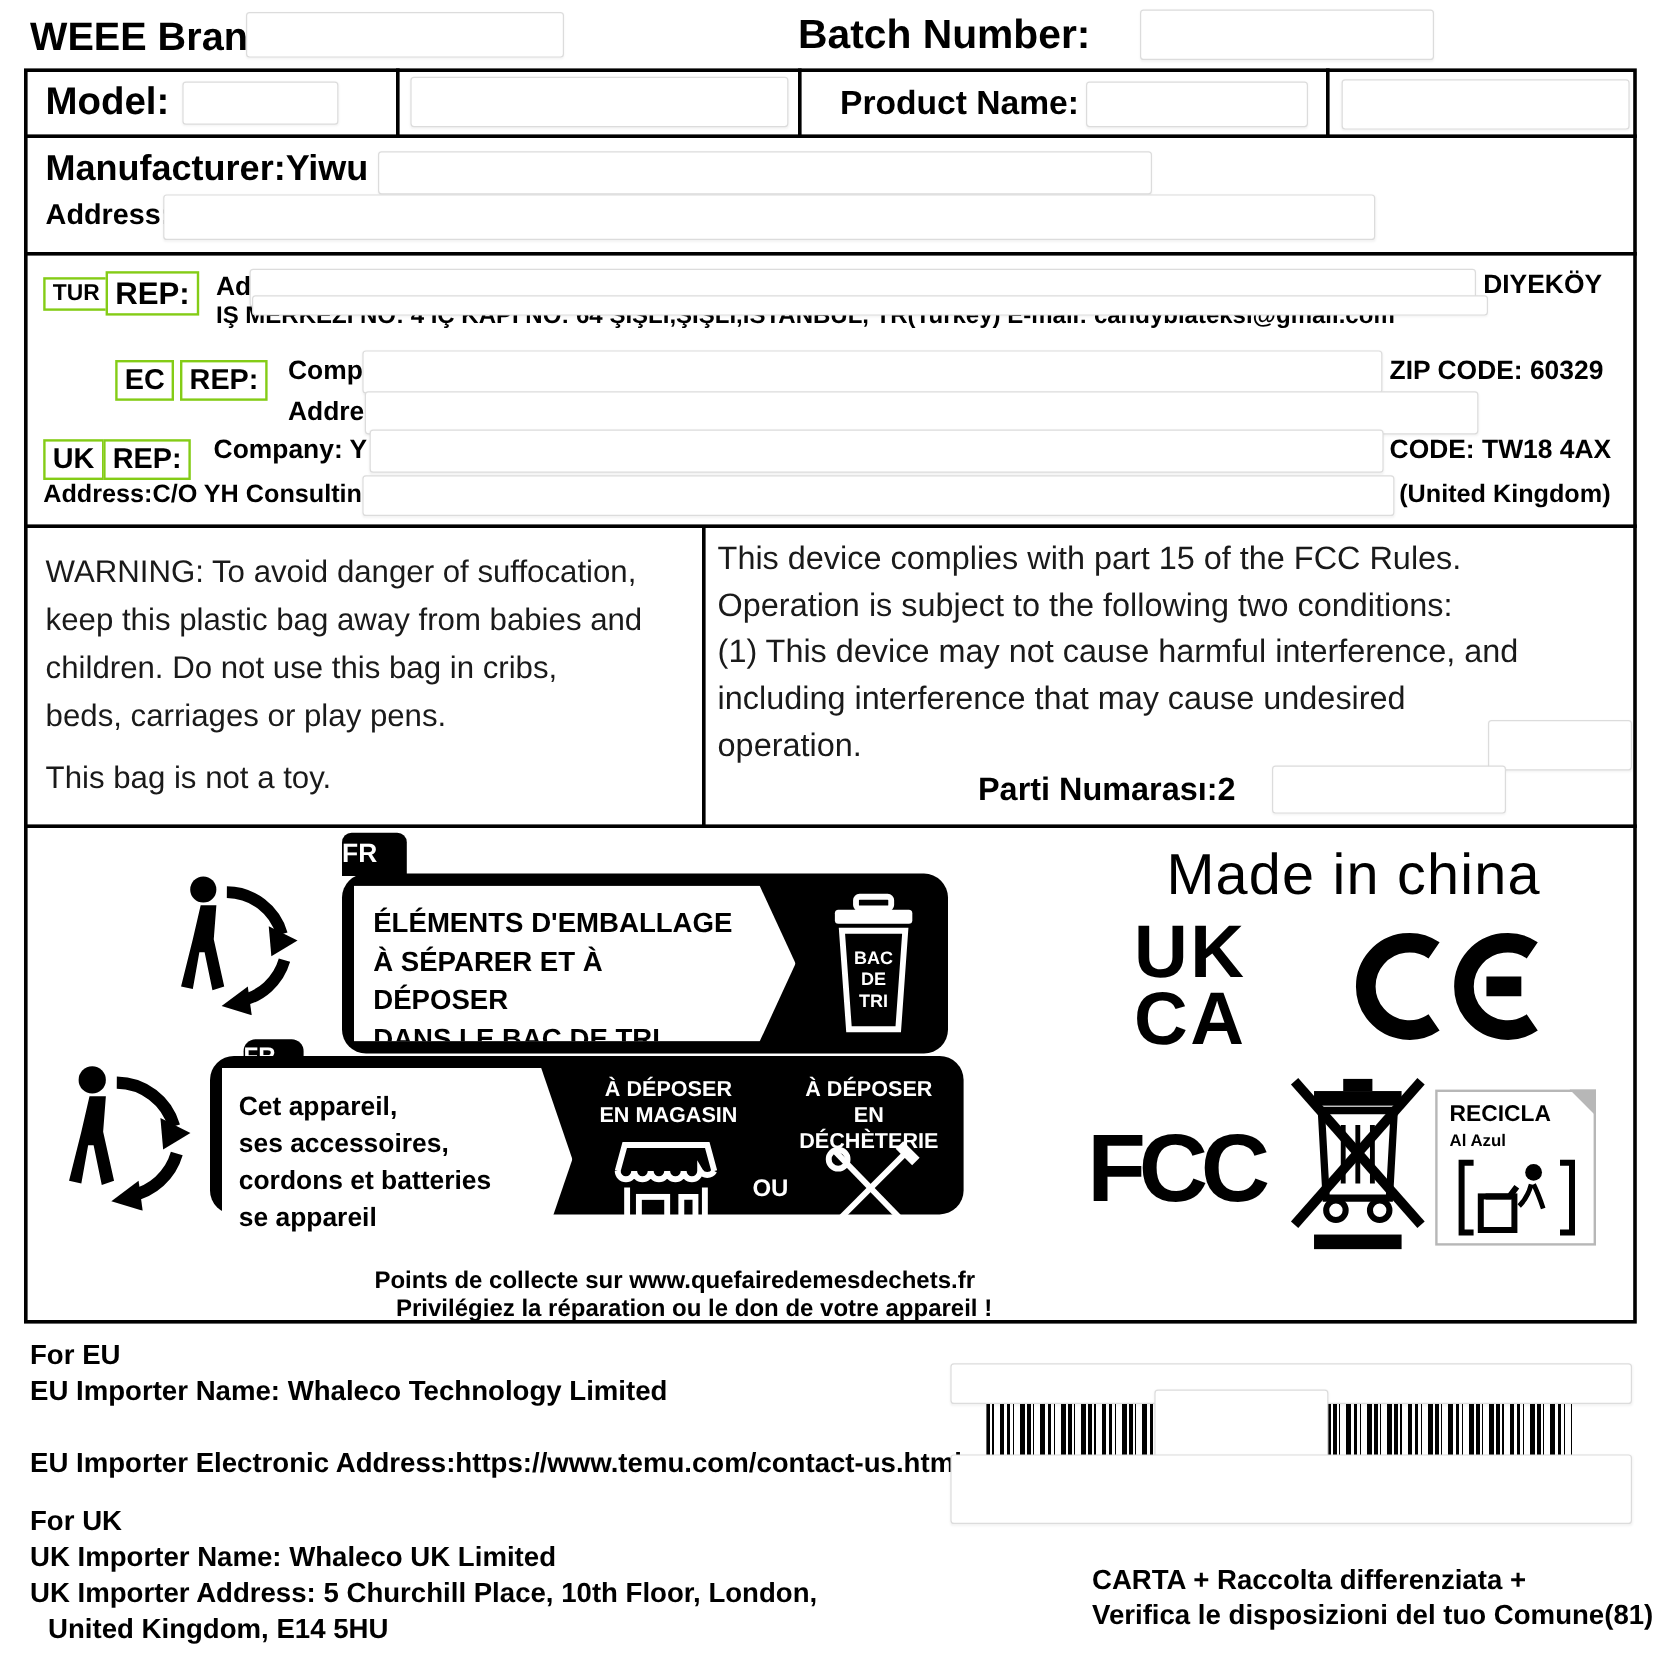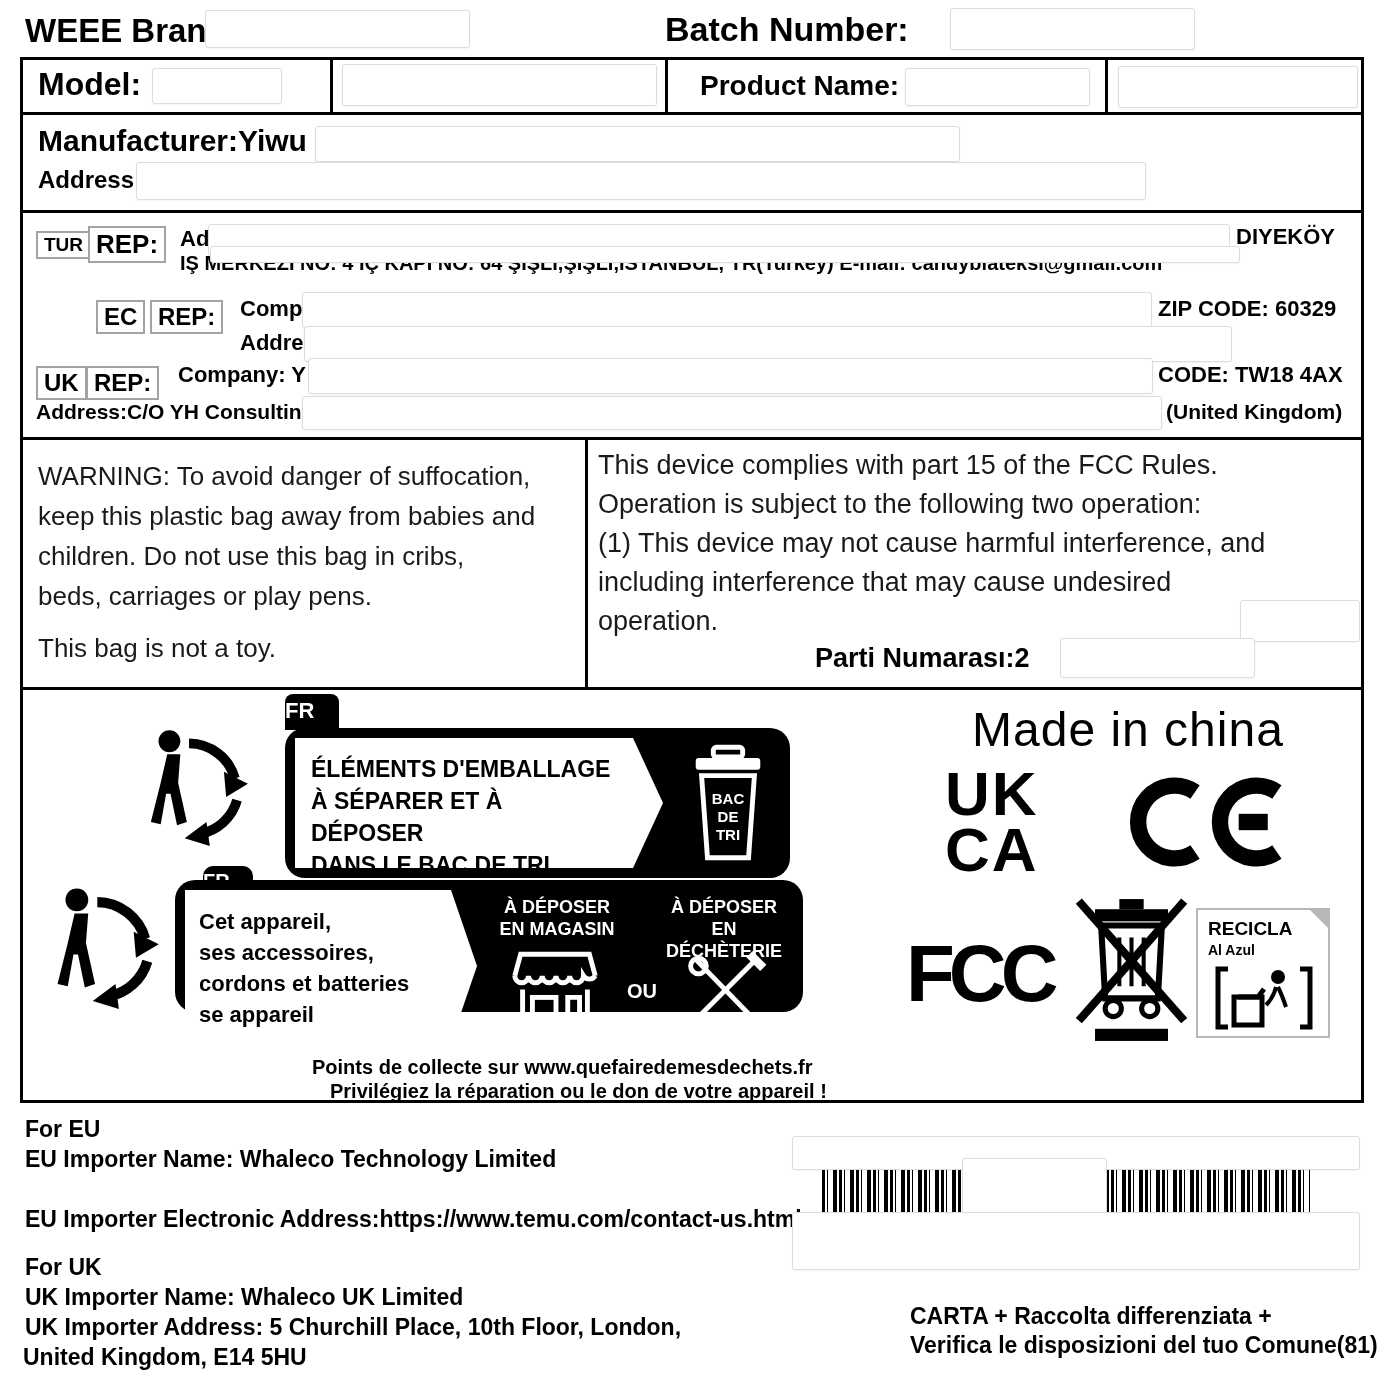--- a/index.html
+++ b/index.html
@@ -4,21 +4,21 @@
 <style>
   * { box-sizing: border-box; margin: 0; padding: 0; }
   html, body { background: #fff; }
   body { font-family: "Liberation Sans", "DejaVu Sans", sans-serif; color: #000; }
   .label { position: relative; width: 1387px; height: 1387px; background: #fff; overflow: hidden; }
   .abs { position: absolute; }
   .b { font-weight: bold; }
   .line { position: absolute; background: #000; }
   .outer { position: absolute; border: 3px solid #000; }
   .redact { position: absolute; background: #fff; border: 1px solid #dcdcdc; border-radius: 3px; box-shadow: 0 1px 2px rgba(0,0,0,.05); }
-  .repbox { position: absolute; border: 2px solid #a3a3a3; font-weight: bold; padding: 1px 6px; background: #fff; }
+  .repbox { position: absolute; border: 2px solid #84cc16; font-weight: bold; padding: 1px 6px; background: #fff; }
   .banner { position: absolute; background: #000; border-radius: 20px; }
   .chev { position: absolute; background: #fff; }
   .wtxt { color: #fff; font-weight: 800; }
   .frtag { position: absolute; background: #000; color: #fff; font-weight: 800; text-align: left; border-radius: 8px 8px 0 0; }
   .nowrap { white-space: nowrap; }
   svg { display: block; }
 </style>
 </head>
 <body>
 
@@ -79,21 +79,21 @@
   <div class="abs" style="left:38px;top:456px;font-size:26px;line-height:40px;color:#1a1a1a">
     <div>WARNING: To avoid danger of suffocation,</div>
     <div>keep this plastic bag away from babies and</div>
     <div>children. Do not use this bag in cribs,</div>
     <div>beds, carriages or play pens.</div>
     <div style="margin-top:12px">This bag is not a toy.</div>
   </div>
 
   <div class="abs" style="left:598px;top:446px;font-size:27px;line-height:39px;color:#1a1a1a">
     <div>This device complies with part 15 of the FCC Rules.</div>
-    <div>Operation is subject to the following two operation:</div>
+    <div>Operation is subject to the following two conditions:</div>
     <div>(1) This device may not cause harmful interference, and</div>
     <div>including interference that may cause undesired</div>
     <div>operation.</div>
   </div>
   <div class="redact" style="left:1240px;top:600px;width:120px;height:42px"></div>
   <div class="abs b" style="left:815px;top:643px;font-size:27px">Parti Numarası:2</div>
   <div class="redact" style="left:1060px;top:638px;width:195px;height:40px"></div>
 
   <svg class="abs" style="left:132px;top:726px" width="125" height="120" viewBox="0 0 110 110">
     <circle cx="32" cy="14" r="10" fill="#000"></circle>
@@ -220,21 +220,21 @@
       <circle cx="66" cy="12" r="7" fill="#000"></circle>
     </svg>
   </div>
 
   <div class="abs b" style="left:25px;top:1116px;font-size:23px">For EU</div>
   <div class="abs b" style="left:25px;top:1146px;font-size:23px">EU Importer Name: Whaleco Technology Limited</div>
   <div class="abs b" style="left:25px;top:1206px;font-size:23px">EU Importer Electronic Address:https://www.temu.com/contact-us.html</div>
   <div class="abs b" style="left:25px;top:1254px;font-size:23px">For UK</div>
   <div class="abs b" style="left:25px;top:1284px;font-size:23px">UK Importer Name: Whaleco UK Limited</div>
   <div class="abs b" style="left:25px;top:1314px;font-size:23px">UK Importer Address: 5 Churchill Place, 10th Floor, London,</div>
-  <div class="abs b" style="left:23px;top:1344px;font-size:23px">United Kingdom, E14 5HU</div>
+  <div class="abs b" style="left:40px;top:1344px;font-size:23px">United Kingdom, E14 5HU</div>
 
   <div class="abs" style="left:822px;top:1165px;width:488px;height:52px;background:repeating-linear-gradient(90deg,#000 0px,#000 3px,#fff 3px,#fff 5px,#000 5px,#000 6px,#fff 6px,#fff 11px,#000 11px,#000 15px,#fff 15px,#fff 17px)"></div>
   <div class="redact" style="left:792px;top:1136px;width:568px;height:34px"></div>
   <div class="redact" style="left:962px;top:1158px;width:145px;height:62px"></div>
   <div class="redact" style="left:792px;top:1212px;width:568px;height:58px"></div>
 
   <div class="abs b" style="left:910px;top:1303px;font-size:23px">CARTA + Raccolta differenziata +</div>
   <div class="abs b" style="left:910px;top:1332px;font-size:23px">Verifica le disposizioni del tuo Comune(81)</div>
 
 </div>

